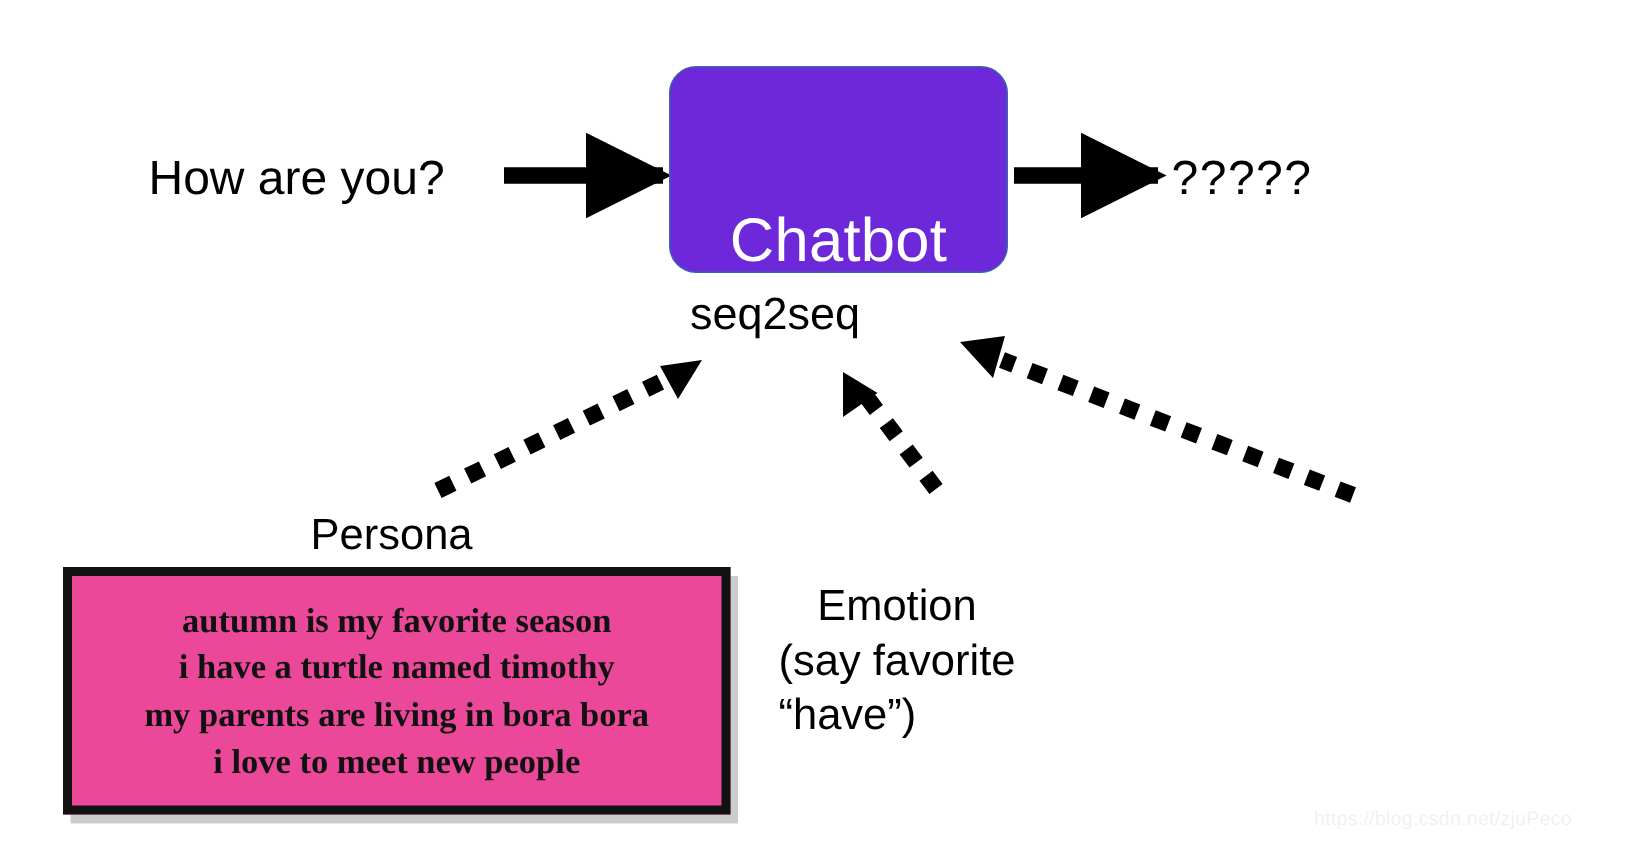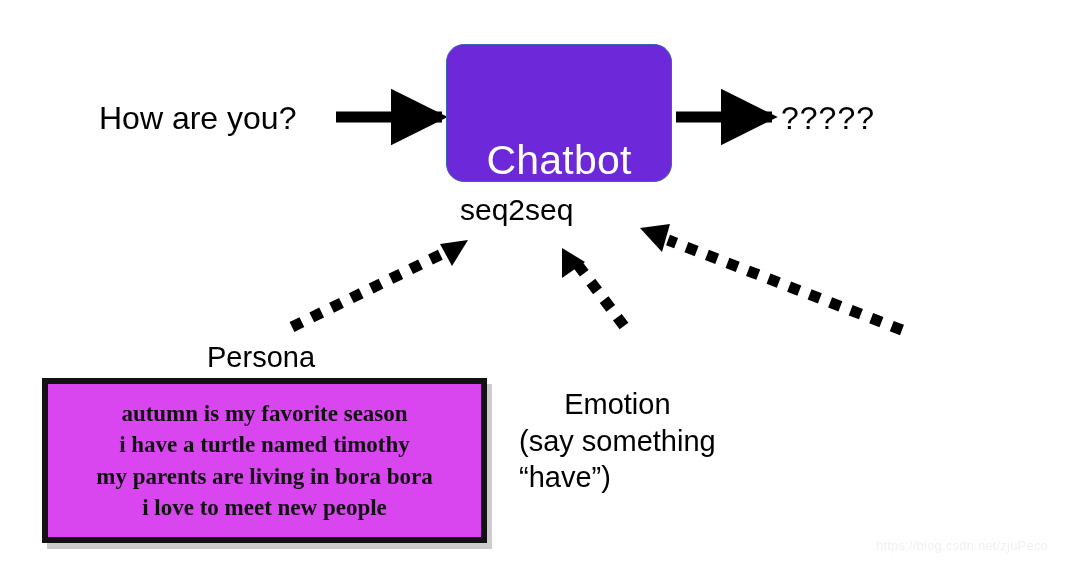--- a/index.html
+++ b/index.html
@@ -104,21 +104,21 @@
     text-align: left;
   }
 
   
   .persona-box {
     position: absolute;
     left: 42px;
     top: 378px;
     width: 445px;
     height: 165px;
-    background: #d946ef;
+    background: #ec4899;
     border: 6px solid #121212;
     box-sizing: border-box;
     box-shadow: 5px 6px 0 rgba(0,0,0,0.20);
     display: flex;
     flex-direction: column;
     align-items: center;
     justify-content: center;
     padding: 4px 6px;
   }
   .persona-line {
@@ -187,21 +187,21 @@
   <div class="txt seq2seq-text">seq2seq</div>
 
   <div class="txt output-text">?????</div>
 
   <div class="label-block label-persona">
     <span class="head">Persona</span>
   </div>
 
   <div class="label-block label-emotion">
     <span class="head">Emotion</span>
-    <span>(say something</span><br>
+    <span>(say favorite</span><br>
     <span>“have”)</span>
   </div>
 
 
   <div class="persona-box">
     <div class="persona-line">autumn is my favorite season</div>
     <div class="persona-line">i have a turtle named timothy</div>
     <div class="persona-line">my parents are living in bora bora</div>
     <div class="persona-line">i love to meet new people</div>
   </div>

